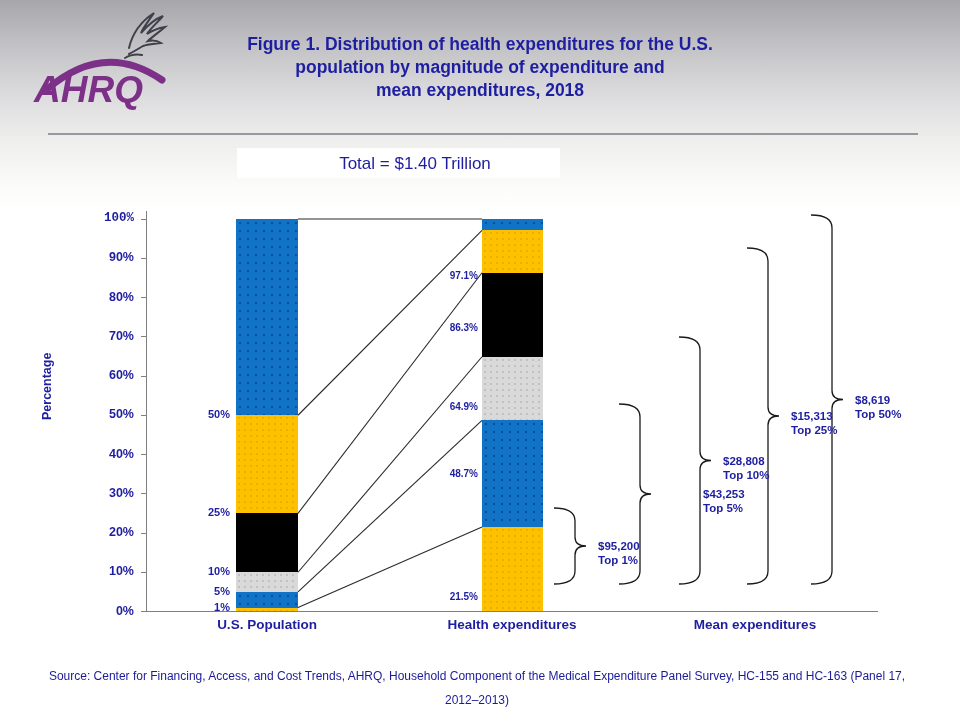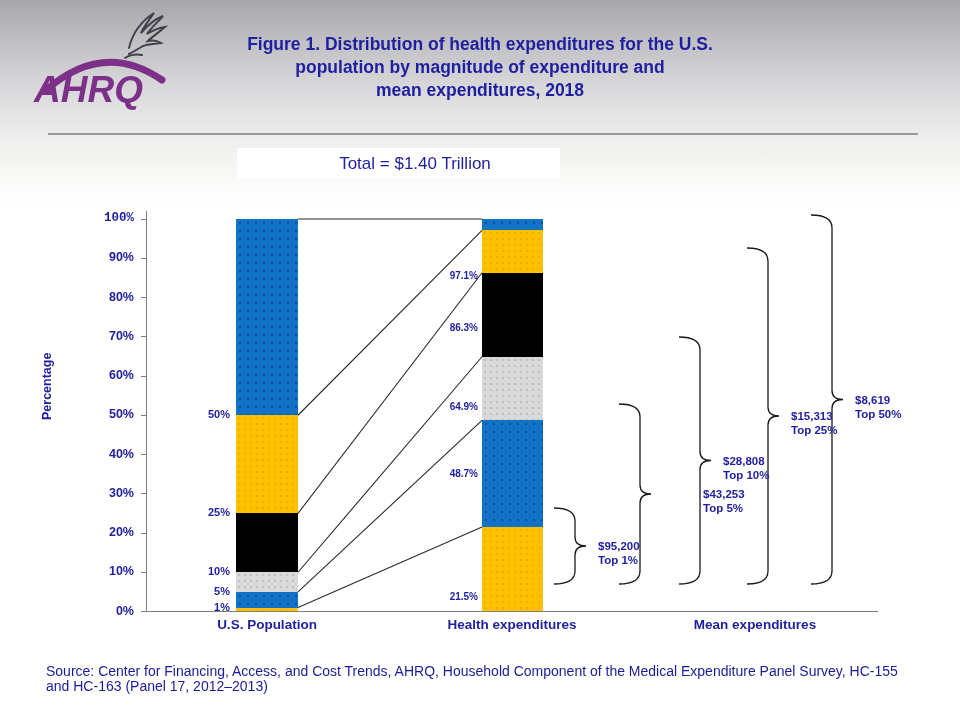--- a/index.html
+++ b/index.html
@@ -7,21 +7,21 @@
          font-family:"Liberation Sans",sans-serif;}
   .header-bg{position:absolute;left:0;top:0;width:960px;height:210px;
     background:linear-gradient(to bottom,#a6a6ab 0px,#c2c2c6 45px,#dcdcde 95px,#eeeeed 140px,#fbfbfa 185px,#ffffff 210px);}
   .title{position:absolute;left:0;right:0;top:33px;text-align:center;
          font-size:17.5px;font-weight:bold;color:#1e1ea0;line-height:23px;}
   .separator{position:absolute;left:48px;top:133px;width:870px;height:2px;background:#98989e;}
   .total-box{position:absolute;left:237px;top:148px;width:323px;height:30px;background:#ffffff;}
   .total-label{position:absolute;left:260px;top:154px;width:310px;text-align:center;
                font-size:17px;font-weight:normal;color:#1e1ea0;}
   .logo{position:absolute;left:26px;top:4px;}
-  .source{position:absolute;left:46px;top:664px;width:862px;font-size:14px;line-height:15px;color:#1b1b99;}
+  .source{position:absolute;left:46px;top:664px;width:862px;font-size:12px;line-height:24px;color:#1b1b99;text-align:center;}
 
   
   .axis-v{position:absolute;left:146px;top:211px;width:1px;height:401px;background:#7f7f7f;}
   .axis-h{position:absolute;left:146px;top:611px;width:732px;height:1px;background:#7f7f7f;}
   .tick{position:absolute;left:141px;width:5px;height:1px;background:#7f7f7f;}
   .tick-label{position:absolute;left:86px;width:48px;text-align:right;
               font-size:12.5px;font-weight:bold;color:#1e1ea0;}
   .ylabel{position:absolute;left:40px;top:420px;font-size:12.5px;font-weight:bold;color:#1e1ea0;
           transform:rotate(-90deg);transform-origin:left top;white-space:nowrap;}
   .cat-label{position:absolute;top:617px;transform:translateX(-50%);white-space:nowrap;

